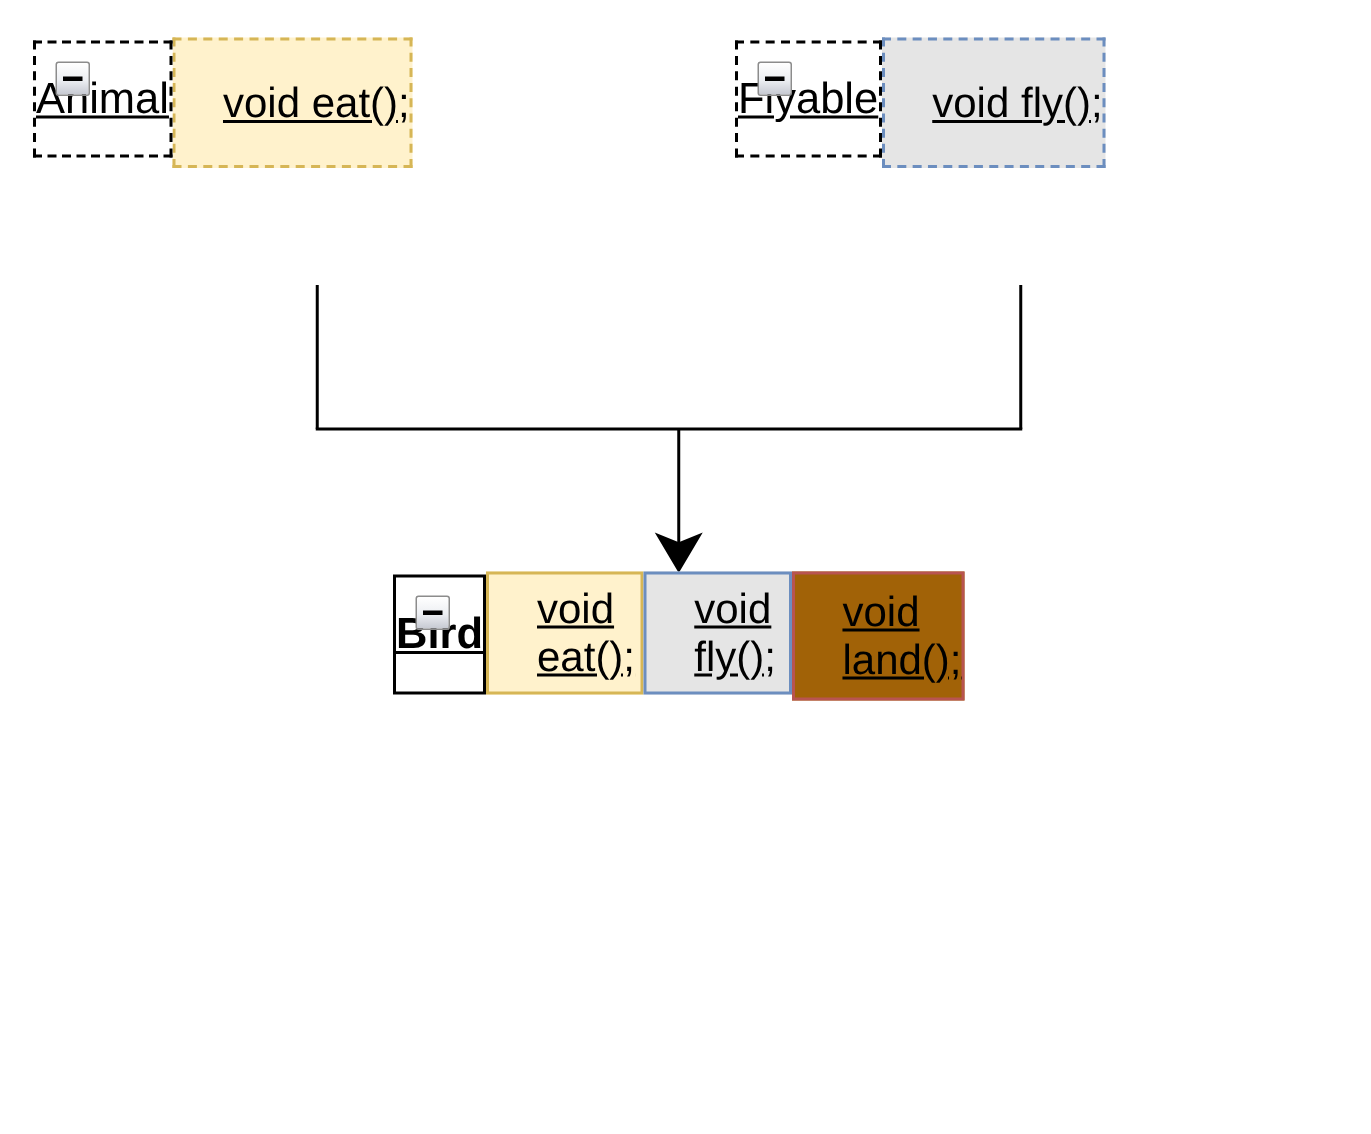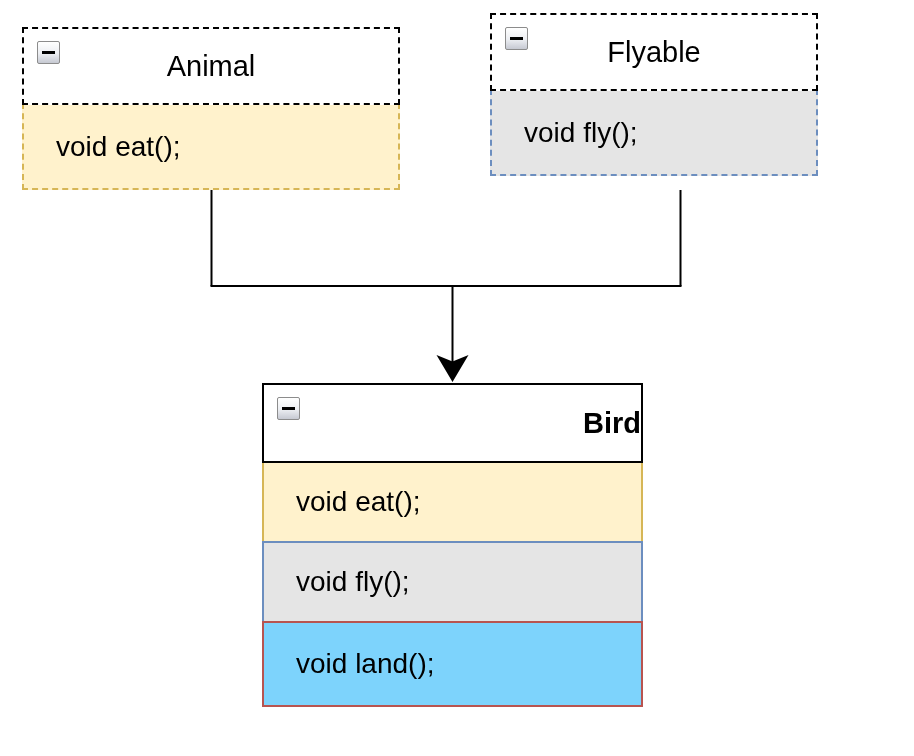--- a/index.html
+++ b/index.html
@@ -19,21 +19,22 @@
     position: absolute;
     left: 0;
     top: 0;
     width: 914px;
     height: 756px;
     pointer-events: none;
   }
   .class-box {
     position: absolute;
     display: flex;
-    flex-direction: column;
+    flex-direction: row;
+    text-decoration: underline;
   }
   .class-title {
     position: relative;
     box-sizing: border-box;
     background: #ffffff;
     display: flex;
     align-items: center;
     justify-content: center;
     font-size: 29px;
     color: #000000;
@@ -45,21 +46,21 @@
     box-sizing: border-box;
     margin-top: -2px;            
     display: flex;
     align-items: center;
     padding-left: 32px;
     font-size: 28px;
     color: #000000;
   }
   .row-yellow { background: #FFF2CC; border: 2px solid #D6B656; }
   .row-blue   { background: #e5e5e5; border: 2px solid #6C8EBF; }
-  .row-red    { background: #7dd3fc; border: 2px solid #B85450; }
+  .row-red    { background: #a16207; border: 2px solid #B85450; }
   .row-dashed.row-yellow { border-style: dashed; }
   .row-dashed.row-blue   { border-style: dashed; }
   .collapse-btn {
     position: absolute;
     left: 13px;
     top: 12px;
     width: 23px;
     height: 23px;
     box-sizing: border-box;
     border: 1px solid #8c8c8c;
@@ -94,21 +95,21 @@
       <span class="collapse-btn">
         <span class="minus-bar"></span>
       </span>
       <span>Animal</span>
     </div>
     <div class="method-row row-yellow row-dashed" style="height:87px;">
       <span>void eat();</span>
     </div>
   </div>
 
-  <div class="class-box" style="left:490px; top:13px; width:328px;">
+  <div class="class-box" style="left:490px; top:27px; width:328px;">
     <div class="class-title dashed" style="height:78px;">
       <span class="collapse-btn">
         <span class="minus-bar"></span>
       </span>
       <span>Flyable</span>
     </div>
     <div class="method-row row-blue row-dashed" style="height:87px;">
       <span>void fly();</span>
     </div>
   </div>

